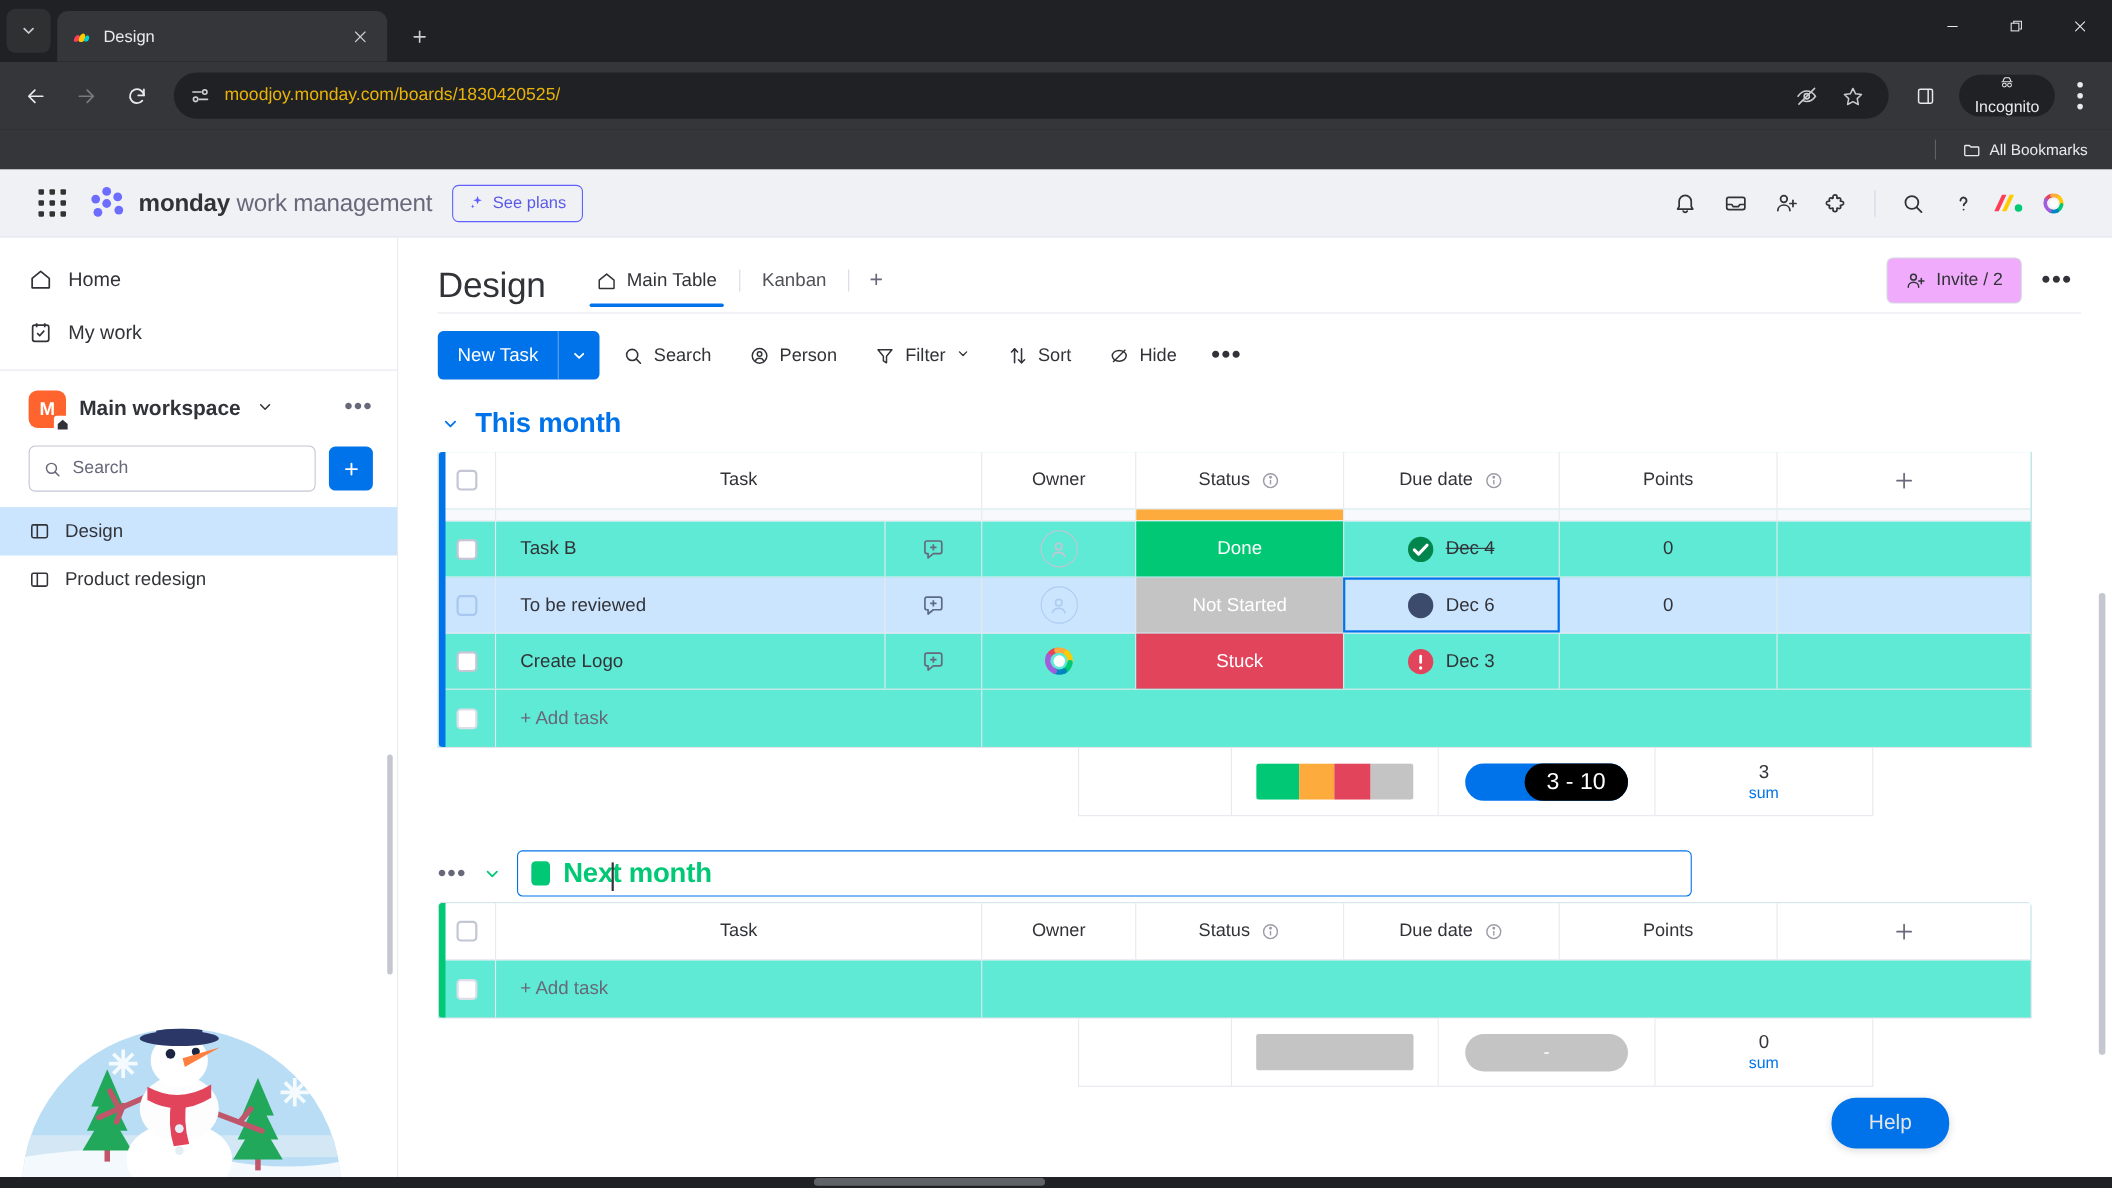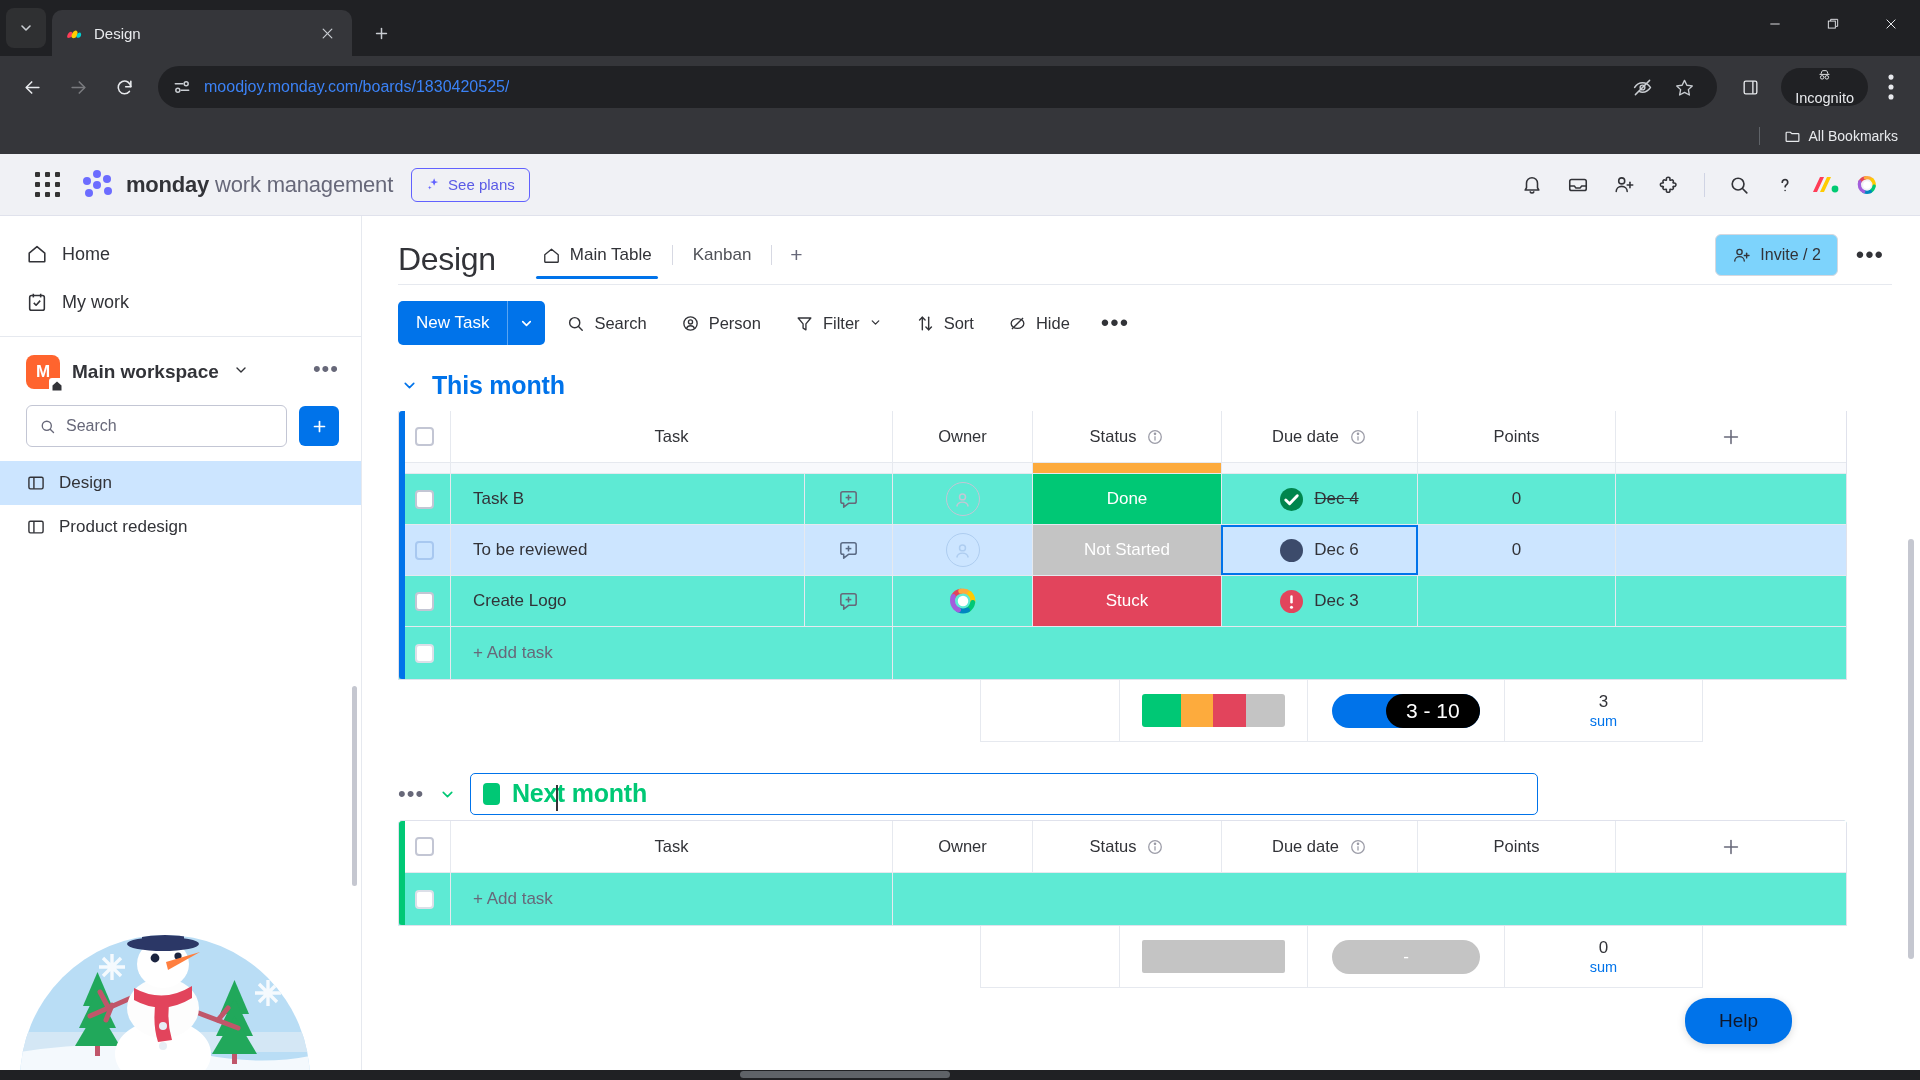--- a/index.html
+++ b/index.html
@@ -41,21 +41,21 @@
     height: 62px; background:#35363a; display:flex; align-items:center; padding: 0 12px; gap: 6px; flex:0 0 62px;
   }
   .navbtn { width:40px;height:40px;border-radius:50%;display:flex;align-items:center;justify-content:center;}
   .navbtn svg{width:19px;height:19px;}
   .navbtn.disabled { opacity:.38; }
   .omnibox {
     flex:1; height:42px; background:#202124; border-radius:21px; display:flex; align-items:center;
     padding: 0 14px; gap:12px; margin: 0 8px; min-width: 0;
   }
   .omnibox .site-icon { width:20px;height:20px;flex:0 0 20px; }
-  .omnibox .url { color:#3b82f6; font-size:16px; white-space:nowrap; overflow:hidden; }
+  .omnibox .url { color:#eab308; font-size:16px; white-space:nowrap; overflow:hidden; }
   .omni-right { display:flex; align-items:center; gap:4px; margin-left:auto;}
   .tbicon { width:38px;height:38px;border-radius:50%;display:flex;align-items:center;justify-content:center;}
   .tbicon svg{width:19px;height:19px;}
   .incognito-pill {
     height:38px;background:#202124;border-radius:19px;display:flex;align-items:center;gap:8px;padding:0 14px;margin-left:6px;flex-direction:column;
   }
   .incognito-pill span{color:#e8eaed;font-size:14.5px;}
   .incognito-pill svg{width:19px;height:19px;}
   .kebab { width:34px;height:38px;display:flex;align-items:center;justify-content:center; }
 
@@ -135,21 +135,21 @@
   .bh-row1 { display:flex; align-items:center; gap:0; }
   .board-title { font-size:32px; font-weight:400; color:#323338; letter-spacing:-.3px; }
   .tabs { display:flex; align-items:center; margin-left:30px; }
   .tab-v { display:flex; align-items:center; gap:9px; padding: 6px 16px 14px 16px; font-size:17px; color:#505258; position:relative; cursor:pointer;}
   .tab-v svg{width:19px;height:19px;}
   .tab-v.active { color:#323338; }
   .tab-v.active::after { content:""; position:absolute;left:10px;right:10px;bottom:0;height:3px;background:#0073ea;border-radius:2px;}
   .tab-div { width:1px;height:20px;background:#d7d9e3;margin:0 4px; align-self:center; margin-bottom:8px;}
   .tab-plus { padding:6px 14px 14px 14px; font-size:21px; color:#676879; cursor:pointer; }
   .bh-right { margin-left:auto; display:flex; align-items:center; gap:10px; padding-bottom:8px;}
-  .invite-btn { height:42px;border:1px solid #d5d8df;border-radius:6px;display:flex;align-items:center;gap:9px;padding:0 16px;font-size:16px;color:#323338;background:#7dd3fc;font-family:inherit;cursor:pointer;}
+  .invite-btn { height:42px;border:1px solid #d5d8df;border-radius:6px;display:flex;align-items:center;gap:9px;padding:0 16px;font-size:16px;color:#323338;background:#f0abfc;font-family:inherit;cursor:pointer;}
   .invite-btn svg{width:19px;height:19px;}
   .more-dots { font-size:24px;color:#323338;letter-spacing:1px;line-height:.6;padding:0 8px;cursor:pointer;}
   .bh-underline { height:1px;background:#e6e9ef; margin: 0 0 0 0;}
 
   .toolbar2 { display:flex; align-items:center; gap:8px; padding: 16px 36px 14px 36px; flex:0 0 auto;}
   .newtask {
     height:44px;background:#0073ea;border-radius:5px;display:flex;align-items:stretch;overflow:hidden;cursor:pointer;
   }
   .newtask .lbl { display:flex;align-items:center;padding:0 18px;color:#fff;font-size:17px;font-weight:500;}
   .newtask .split { width:1px;background:rgba(255,255,255,.35);}
@@ -218,21 +218,21 @@
   .date-pill { background:#0073ea;color:#fff;border-radius:17px;height:34px;min-width:148px;display:flex;align-items:center;justify-content:center;font-size:17px;}
   .date-tip { position:absolute; left:78px; top:14px; background:#000000; color:#fff; border-radius:17px; height:34px; display:flex;align-items:center;padding:0 20px;font-size:21px;white-space:nowrap;}
   .sm-points { flex:0 0 198px; border:1px solid #e6e9ef;border-left:none;border-top:none;background:#fff;display:flex;flex-direction:column;align-items:center;justify-content:center;gap:1px;}
   .sm-points .v { font-size:17px;color:#323338;}
   .sm-points .s { font-size:14.5px;color:#0073ea;}
   .sm-end { flex:1; }
   .ph-box { width:143px;height:33px;background:#c4c4c4;border-radius:2px;}
   .ph-pill { width:148px;height:34px;background:#c4c4c4;border-radius:17px;display:flex;align-items:center;justify-content:center;color:#fff;font-size:17px;}
 
   .help-btn {
-    position:absolute; right:128px; bottom:36px; background:#0073ea;color:#0f172a;border-radius:22px;
+    position:absolute; right:148px; bottom:36px; background:#0073ea;color:#e5e5e5;border-radius:22px;
     height:46px; padding:0 34px; display:flex;align-items:center;justify-content:center;font-size:19px; cursor:pointer;
     box-shadow:0 2px 8px rgba(0,0,0,.15);
   }
   .vscroll { position:absolute; right:6px; top:180px; width:6px; height:420px; background:#c5c7d0;border-radius:3px;}
   .hscroll-track { position:absolute; left:0; right:0; bottom:0; height:10px; background:#202124;}
   .hscroll-thumb { position:absolute; left:740px; bottom:2px; height:7px; width:210px; background:#5f6368;border-radius:4px;}
 </style>
 </head>
 <body>
 

